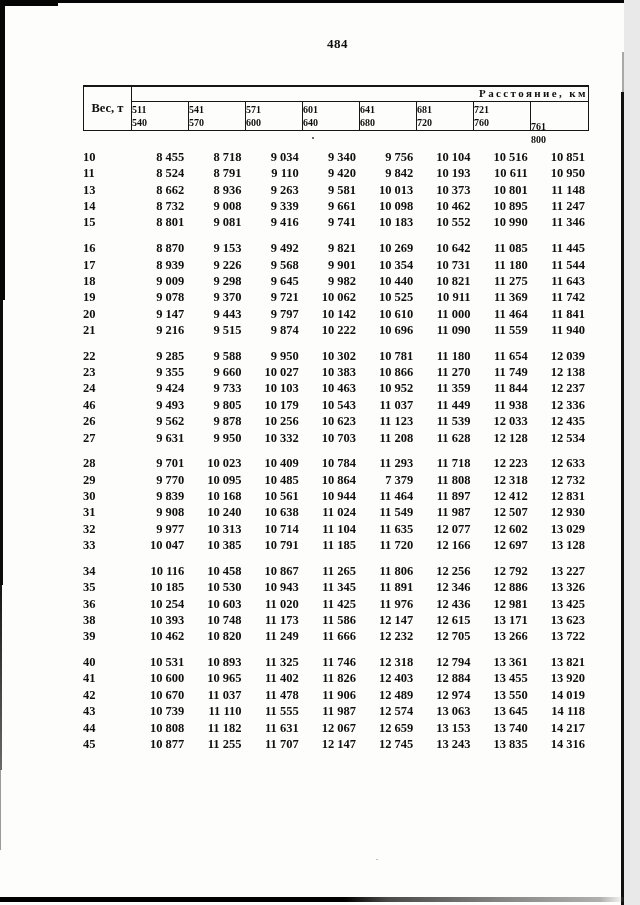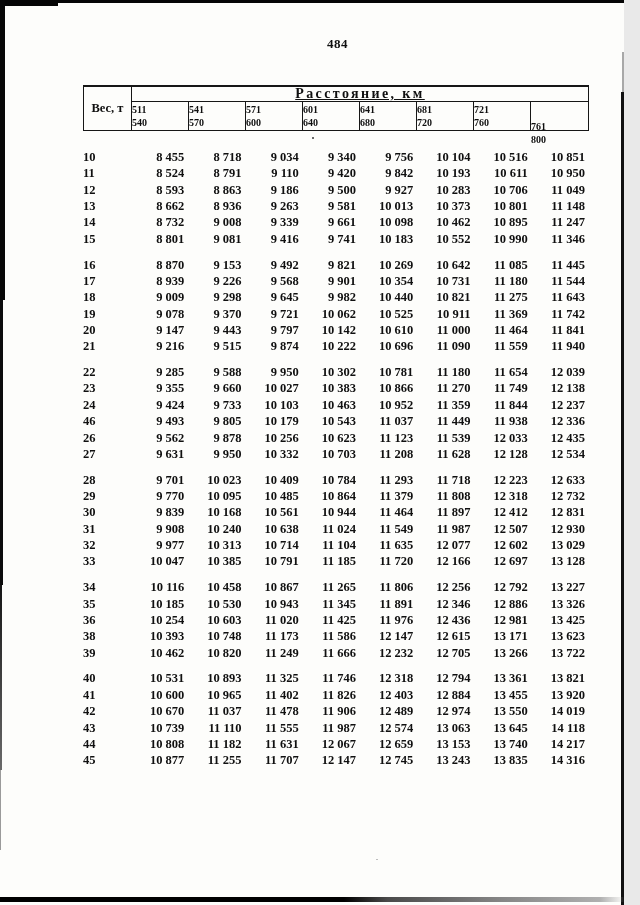--- a/index.html
+++ b/index.html
@@ -46,22 +46,22 @@
   }
   .corner{
     grid-row:1/3;grid-column:1;
     border-right:1.4px solid #161616;
     display:flex;align-items:center;justify-content:center;
     font-weight:bold;font-size:12.5px;white-space:nowrap;
   }
   .span-head{
     grid-row:1;grid-column:2/10;
     border-bottom:1.4px solid #161616;
-    text-align:center;font-weight:bold;font-size:14px;
-    letter-spacing:2.4px;line-height:13px;white-space:nowrap;overflow:hidden;text-decoration:underline;
+    text-align:right;font-weight:bold;font-size:11px;
+    letter-spacing:2.4px;line-height:13px;white-space:nowrap;overflow:hidden;
   }
   .hcol{
     grid-row:2;
     text-align:left;
     padding:1px 2px 0 0;
     font-weight:bold;font-size:10px;line-height:13.2px;
     border-right:1.4px solid #161616;
     white-space:nowrap;
   }
   .hcol:last-child{border-right:none;margin-top:17px;}
@@ -155,31 +155,20 @@
             <div class="val">8 524</div>
             <div class="val">8 791</div>
             <div class="val">9 110</div>
             <div class="val">9 420</div>
             <div class="val">9 842</div>
             <div class="val">10 193</div>
             <div class="val">10 611</div>
             <div class="val">10 950</div>
           </div>
           <div class="row">
-            <div class="weight">12</div>
-            <div class="val">8 593</div>
-            <div class="val">8 863</div>
-            <div class="val">9 186</div>
-            <div class="val">9 500</div>
-            <div class="val">9 927</div>
-            <div class="val">10 283</div>
-            <div class="val">10 706</div>
-            <div class="val">11 049</div>
-          </div>
-          <div class="row">
             <div class="weight">13</div>
             <div class="val">8 662</div>
             <div class="val">8 936</div>
             <div class="val">9 263</div>
             <div class="val">9 581</div>
             <div class="val">10 013</div>
             <div class="val">10 373</div>
             <div class="val">10 801</div>
             <div class="val">11 148</div>
           </div>
@@ -353,21 +342,21 @@
             <div class="val">11 718</div>
             <div class="val">12 223</div>
             <div class="val">12 633</div>
           </div>
           <div class="row">
             <div class="weight">29</div>
             <div class="val">9 770</div>
             <div class="val">10 095</div>
             <div class="val">10 485</div>
             <div class="val">10 864</div>
-            <div class="val">11 379</div>
+            <div class="val">7 379</div>
             <div class="val">11 808</div>
             <div class="val">12 318</div>
             <div class="val">12 732</div>
           </div>
           <div class="row">
             <div class="weight">30</div>
             <div class="val">9 839</div>
             <div class="val">10 168</div>
             <div class="val">10 561</div>
             <div class="val">10 944</div>

